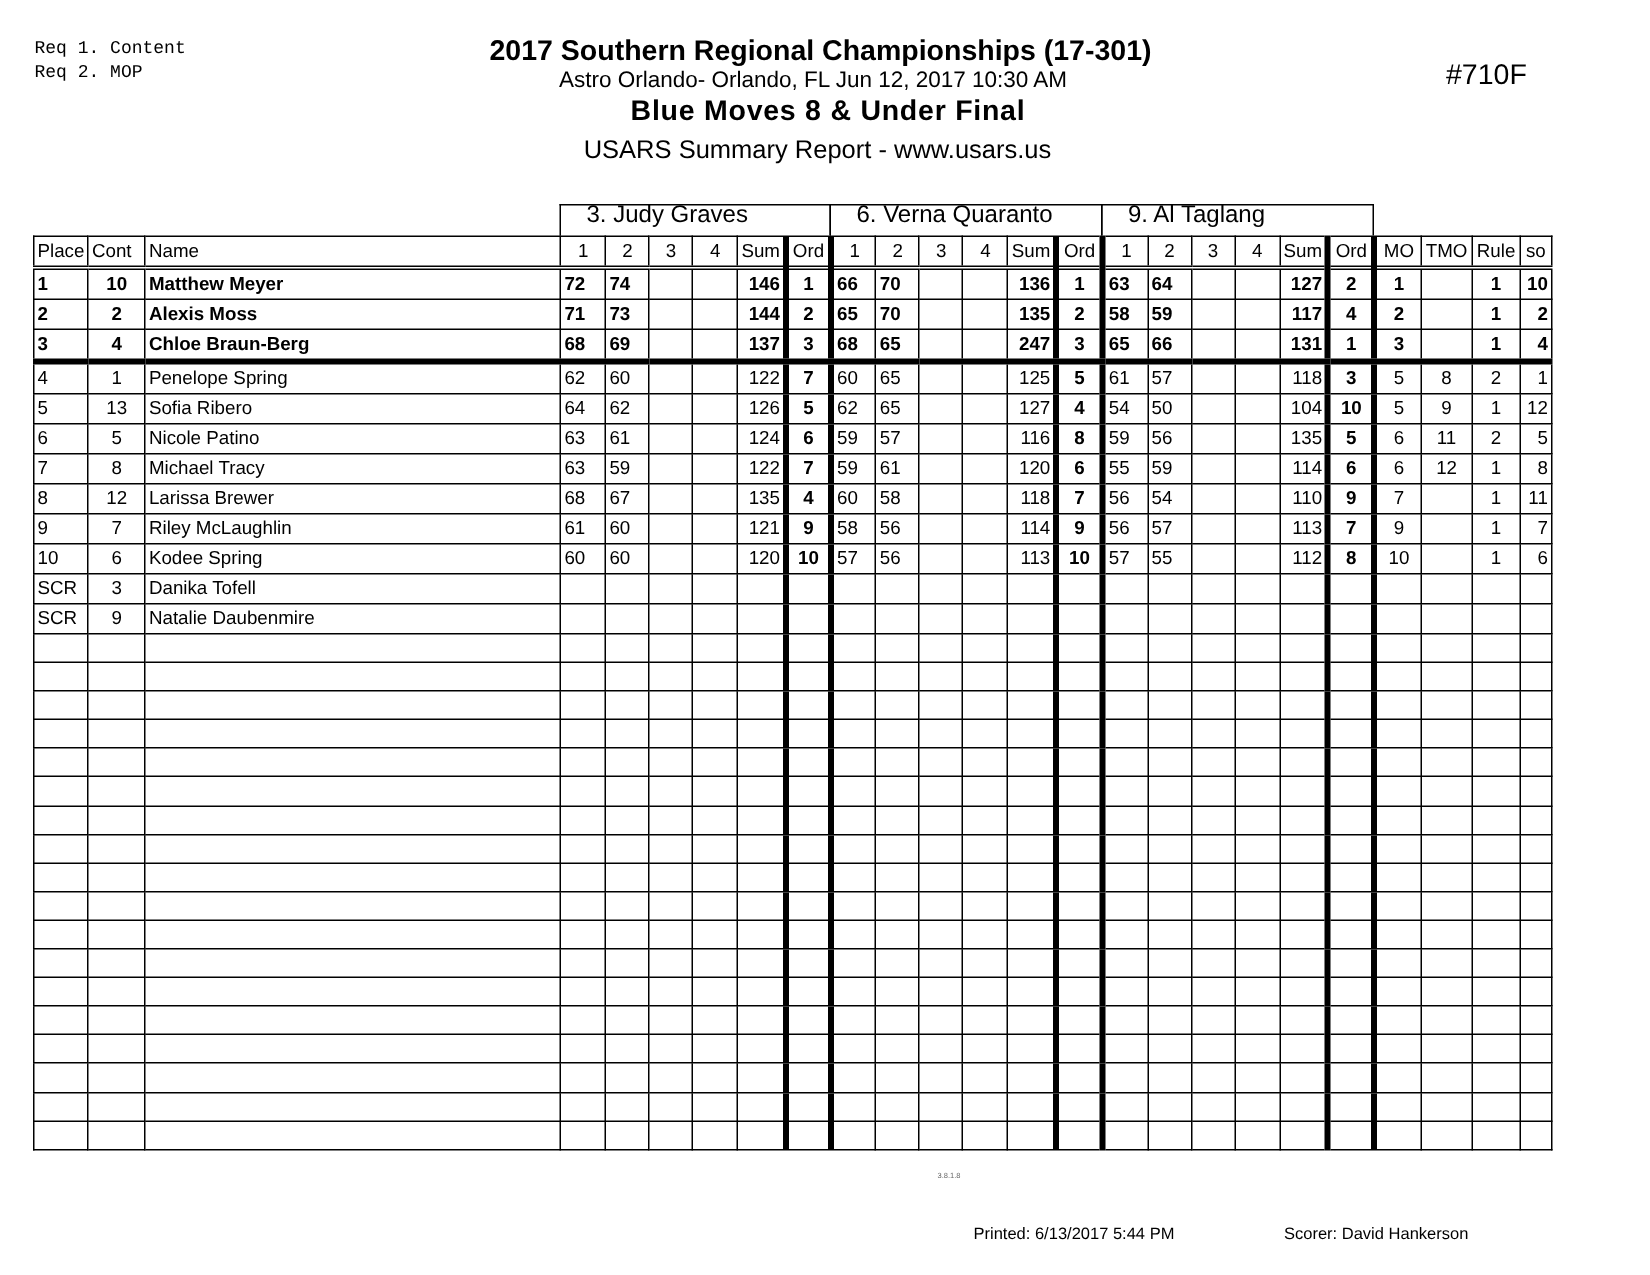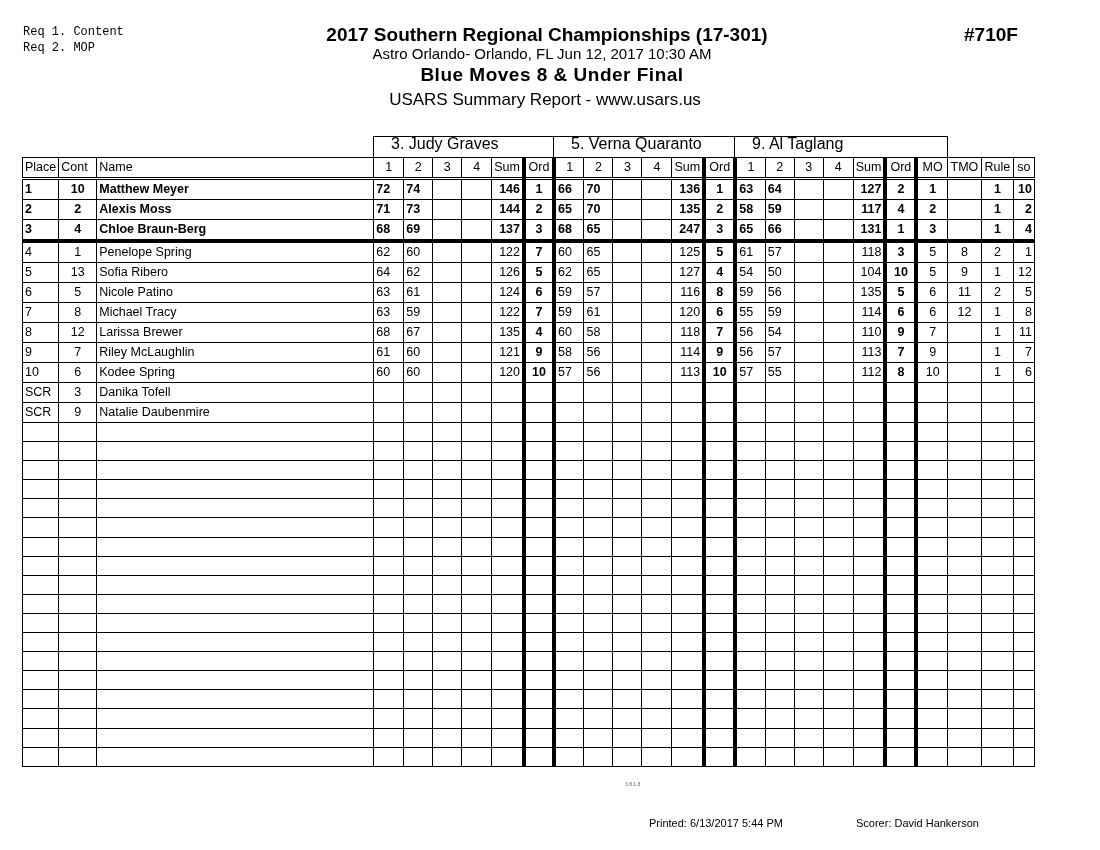--- a/index.html
+++ b/index.html
@@ -4,21 +4,21 @@
 <style>
   html,body{margin:0;padding:0;background:#fff;}
   body{width:1100px;height:850px;position:relative;overflow:hidden;font-family:"Liberation Sans",sans-serif;color:#000;}
   .abs{position:absolute;}
   .req{left:23px;font-size:12px;line-height:14px;font-family:Liberation Mono, monospace;}
   .title{left:0;width:1100px;text-align:center;}
   #t1{top:24px;font-size:19px;font-weight:bold;left:-3px;}
   #t2{top:45px;font-size:15px;left:-8px;}
   #t3{top:64px;font-size:19px;font-weight:bold;left:2px;letter-spacing:0.5px;}
   #t4{top:90px;font-size:17px;left:-5px;}
-  #eventnum{left:964px;top:24px;font-size:19px;font-weight:bold;}
+  #eventnum{left:964px;top:40px;font-size:19px;font-weight:normal;}
   table.grid{position:absolute;left:22px;top:157px;border-collapse:collapse;table-layout:fixed;}
   table.grid td{border:1px solid #000;height:19.1px;padding:0 2px;font-size:12.5px;line-height:19px;overflow:hidden;white-space:nowrap;box-sizing:border-box;}
   table.grid tr.hdr td{border-bottom:3px double #000;}
   table.grid tr.top3 td{font-weight:bold;}
   table.grid tr.cut td{border-bottom:4px solid #000;}
   td.thickL{border-left:4px solid #000 !important;}
   td.c{text-align:center;}
   td.r{text-align:right;}
   td.ord{text-align:center;font-weight:bold;}
   .judgebox{position:absolute;top:136px;height:21px;border:1px solid #000;border-bottom:none;box-sizing:border-box;font-size:16px;padding-left:17px;line-height:14px;}
@@ -31,22 +31,22 @@
 <div class="abs req" style="top:25px">Req 1. Content</div>
 <div class="abs req" style="top:41px">Req 2. MOP</div>
 
 <div class="abs title" id="t1">2017 Southern Regional Championships (17-301)</div>
 <div class="abs title" id="t2">Astro Orlando- Orlando, FL  Jun 12, 2017  10:30 AM</div>
 <div class="abs title" id="t3">Blue Moves 8 &amp; Under Final</div>
 <div class="abs title" id="t4">USARS Summary Report - www.usars.us</div>
 <div class="abs" id="eventnum">#710F</div>
 
 <div class="judgebox" style="left:373px;width:181px;">3.  Judy Graves</div>
-<div class="judgebox" style="left:553px;width:182px;">5.  Verna Quaranto</div>
-<div class="judgebox" style="left:734px;width:214px;">9.  Al Taglang</div>
+<div class="judgebox" style="left:553px;width:182px;">6.  Verna Quaranto</div>
+<div class="judgebox" style="left:734px;width:182px;">9.  Al Taglang</div>
 
 <table class="grid" id="grid">
   <colgroup>
     <col style="width:36px">
       <col style="width:38px">
       <col style="width:277px">
     <col style="width:30px">
       <col style="width:29px">
       <col style="width:29px">
       <col style="width:30px">

